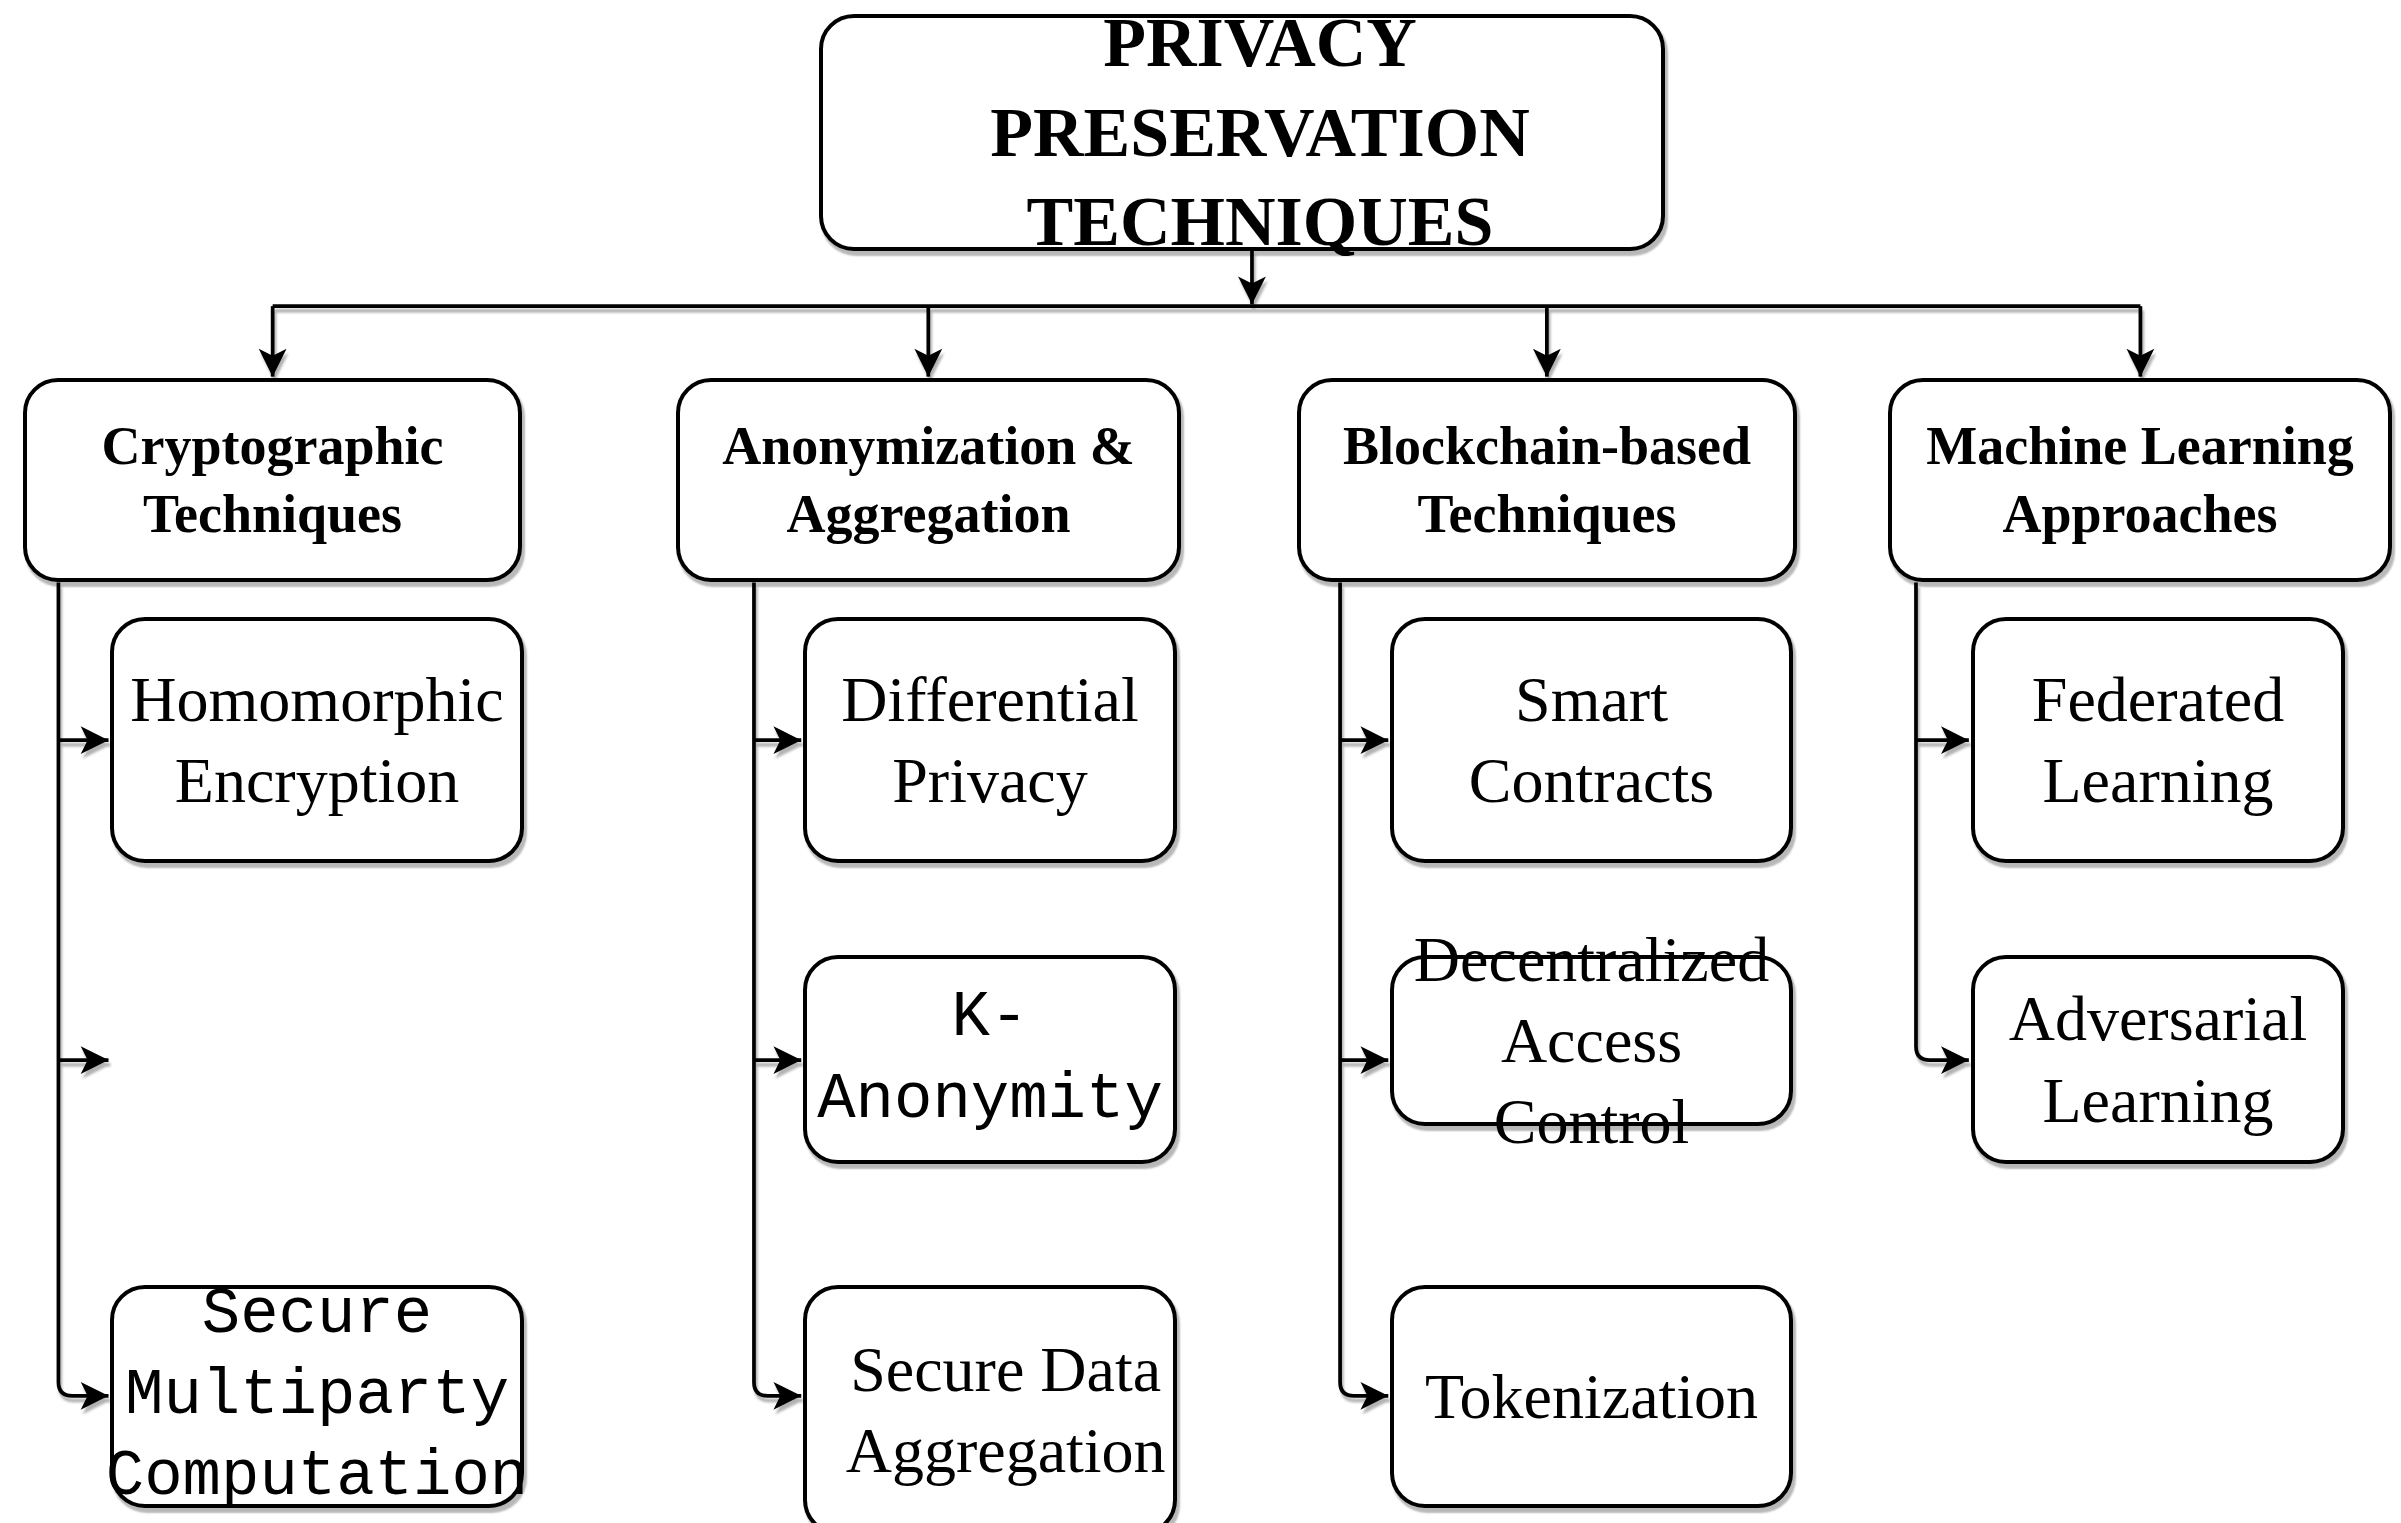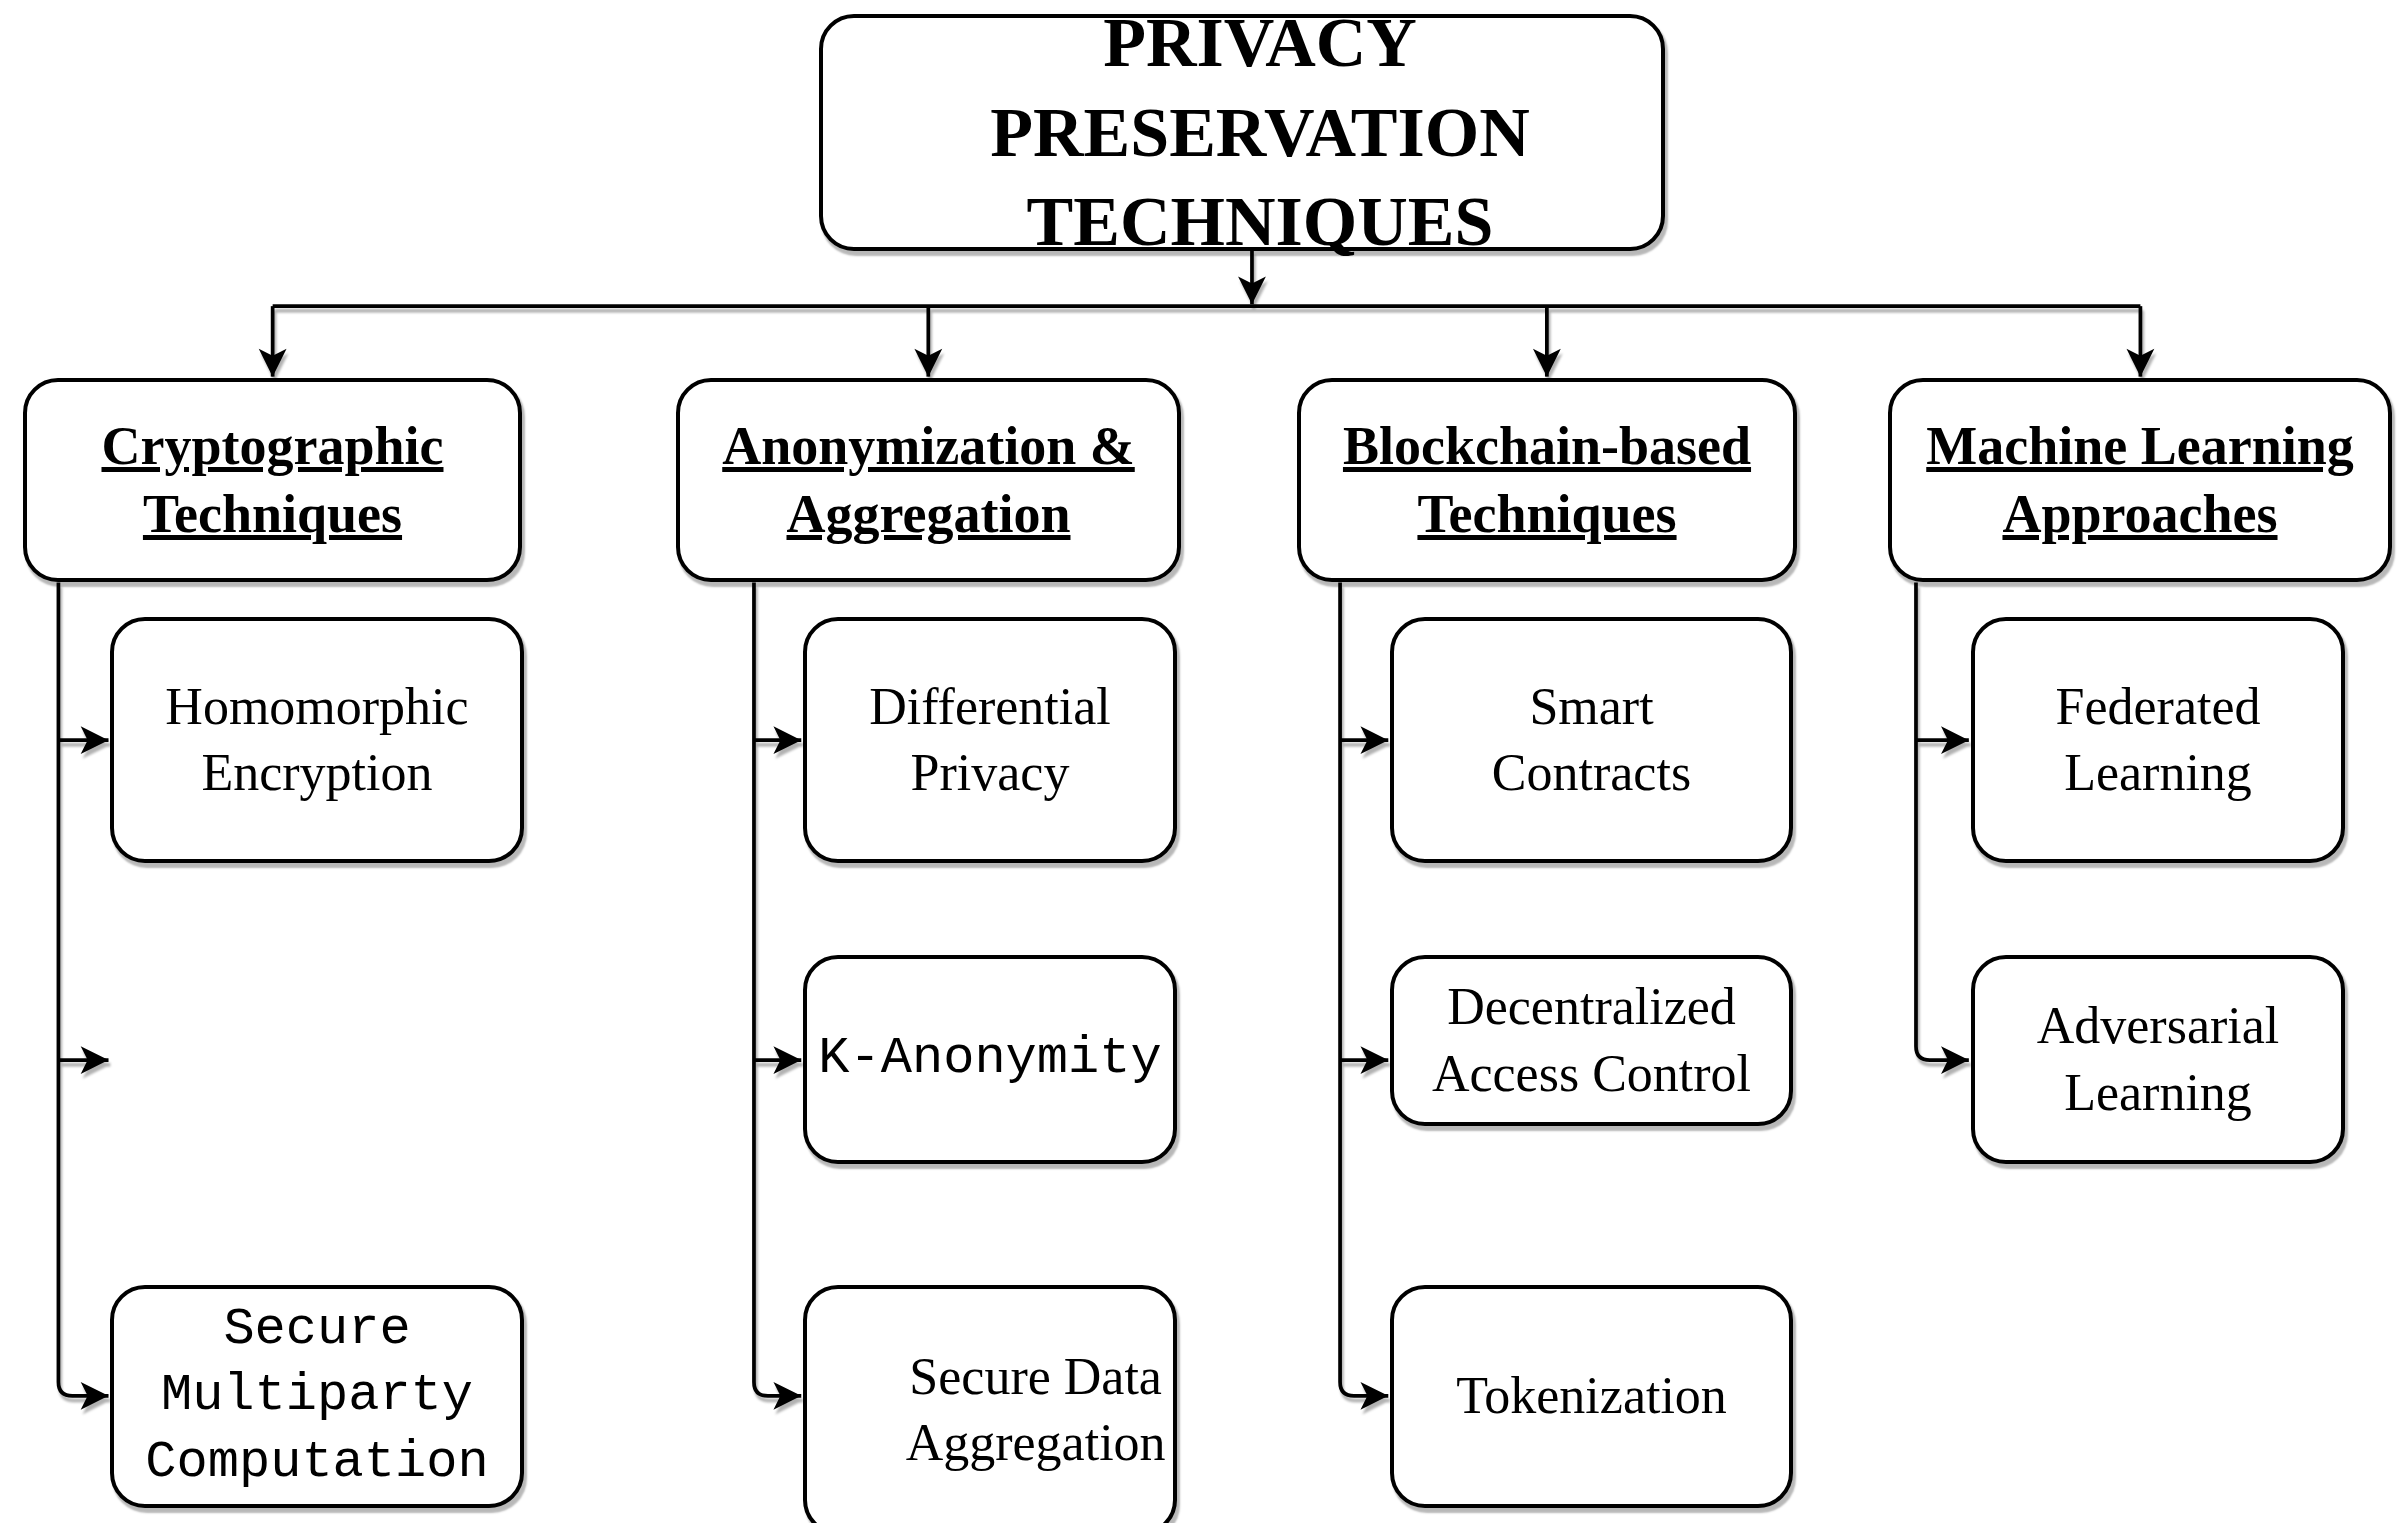--- a/index.html
+++ b/index.html
@@ -41,24 +41,23 @@
   }
   .root-label {
     font-size: 70px;
     font-weight: bold;
     line-height: 1.28;
   }
   .branch-label {
     font-size: 54px;
     font-weight: bold;
     line-height: 1.26;
-    text-decoration: underline;
   }
   .leaf-label {
-    font-size: 52px;
+    font-size: 64px;
     font-weight: normal;
     line-height: 1.27;
   }
   .conn {
     stroke: var(--connector, #000000);
     stroke-width: 4;
     fill: none;
   }
 </style>
 </head>

